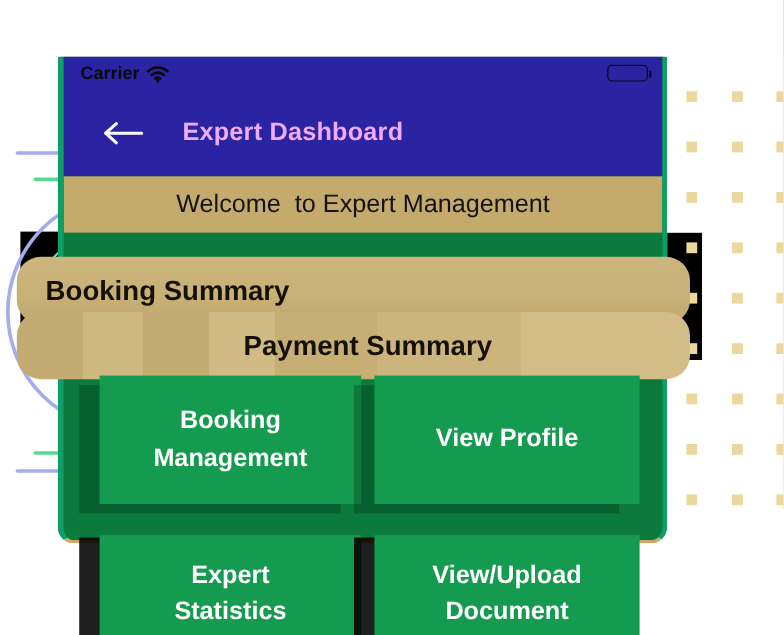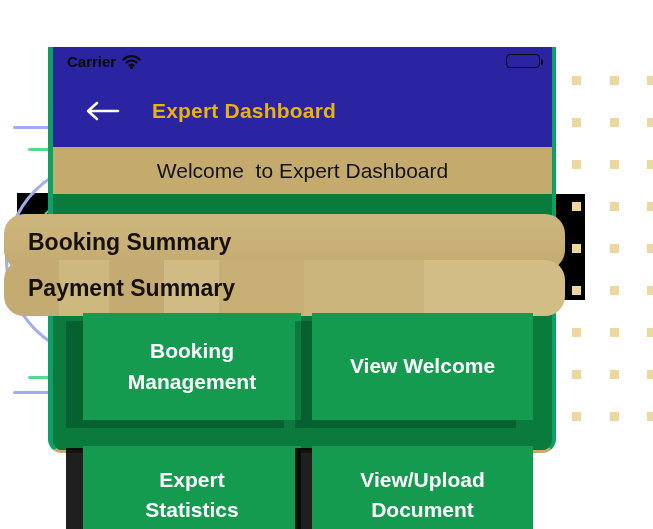--- a/index.html
+++ b/index.html
@@ -39,38 +39,38 @@
              display:flex; align-items:center; color:#0a0a0a; font-size:15px; font-weight:700;}
   .carrier{margin-left:14px;}
   .wifi{margin-left:6px; display:inline-flex; align-items:center;}
   .time{position:absolute; left:0; right:0; text-align:center; font-weight:700;}
   .battery{position:absolute; right:12px; top:7px; width:34px; height:14px;
            border:1.5px solid #0a0a0a; border-radius:4px; padding:1px; background:transparent;}
   .battery .level{width:100%; height:100%; background:#000; border-radius:2px;}
   .battery::after{content:""; position:absolute; right:-4px; top:3.5px; width:2.5px; height:6px;
                   background:#0a0a0a; border-radius:0 2px 2px 0;}
 
-  .navbar{height:72px; background:var(--navy); display:flex; align-items:center; color:#eab308;}
+  .navbar{height:72px; background:var(--navy); display:flex; align-items:center; color:#f0abfc;}
   .back-btn{margin-left:32px; display:inline-flex; align-items:center; cursor:pointer;}
   .nav-title{margin-left:32px; font-size:21px; font-weight:700; letter-spacing:.2px;}
 
   .welcome{height:47px; background:var(--tan); display:flex; align-items:center; justify-content:center;
            font-size:21px; font-weight:400; color:var(--text_dark); white-space:pre;}
   .welcome .name{color:var(--name_blue);}
 
   .content{flex:1; background:var(--green_bg);}
 
   
-  .summary-bar{position:absolute; left:4px; width:561px; height:56px; border-radius:20px;
+  .summary-bar{position:absolute; left:14px; width:561px; height:56px; border-radius:20px;
                z-index:5; display:flex; align-items:center; padding-left:24px;
                font-size:23px; font-weight:700; color:#15100a; cursor:pointer;}
   .summary-bar.booking{top:167px; background:linear-gradient(180deg,#cdb67d 0%,#c8b076 55%,#c2a96e 100%);}
   .summary-bar.payment{top:213px;
       background:linear-gradient(90deg,#c3ab72 0 55px,#cdb980 55px 105px,#c3ab72 105px 160px,
-                 #cfbb83 160px 215px,#c6ae74 215px 300px,#cbb57c 300px 420px,#d2bd86 420px 561px);}
+                 #cfbb83 160px 215px,#c6ae74 215px 300px,#cbb57c 300px 420px,#d2bd86 420px 561px);justify-content:center;}
 
   
   .tile{position:absolute; background:var(--button_green); color:#fff; font-size:21px; font-weight:700;
         display:flex; align-items:center; justify-content:center; text-align:center;
         line-height:1.45; padding:0 32px; cursor:pointer; z-index:6;}
   .tile.row1{top:266px; height:107px; box-shadow:-17px 8px 0 rgba(0,0,0,0.22);}
   .tile.row2{top:399px; height:101px; box-shadow:-17px 2px 0 rgba(0,0,0,0.88);
              border-bottom:3px solid var(--gold_border); border-radius:0 0 6px 6px;}
   .tile.col1{left:83px; width:218px;}
   .tile.col2{left:312px; width:221px;}
@@ -137,37 +137,37 @@
 
     <div class="navbar">
       <span class="back-btn">
         <svg width="35" height="22" viewBox="0 0 35 22">
           <path d="M12 3 L3 11 L12 19 M3 11 H33" stroke="#ffffff" stroke-width="2.6" fill="none" stroke-linecap="round" stroke-linejoin="round"></path>
         </svg>
       </span>
       <span class="nav-title">Expert Dashboard</span>
     </div>
 
-    <div class="welcome"><span>Welcome </span><span> to Expert Dashboard</span></div>
+    <div class="welcome"><span>Welcome </span><span> to Expert Management</span></div>
 
     <div class="content"></div>
   </div>
 
   <div class="summary-bar booking">
     <span>Booking Summary</span>
   </div>
   <div class="summary-bar payment">
     <span>Payment Summary</span>
   </div>
 
   <div class="tile row1 col1">
     <span>Booking Management</span>
   </div>
   <div class="tile row1 col2">
-    <span>View Welcome</span>
+    <span>View Profile</span>
   </div>
   <div class="tile row2 col1">
     <span>Expert Statistics</span>
   </div>
   <div class="tile row2 col2">
     <span>View/Upload Document</span>
   </div>
 
 </div>
 

